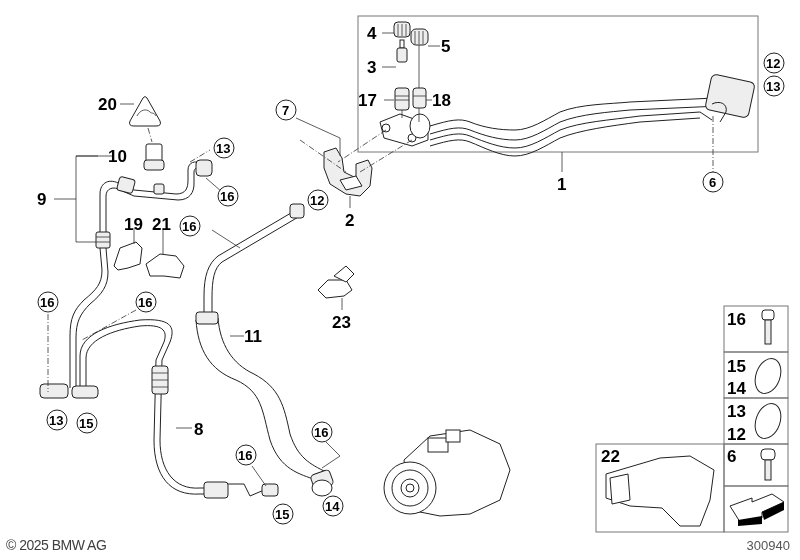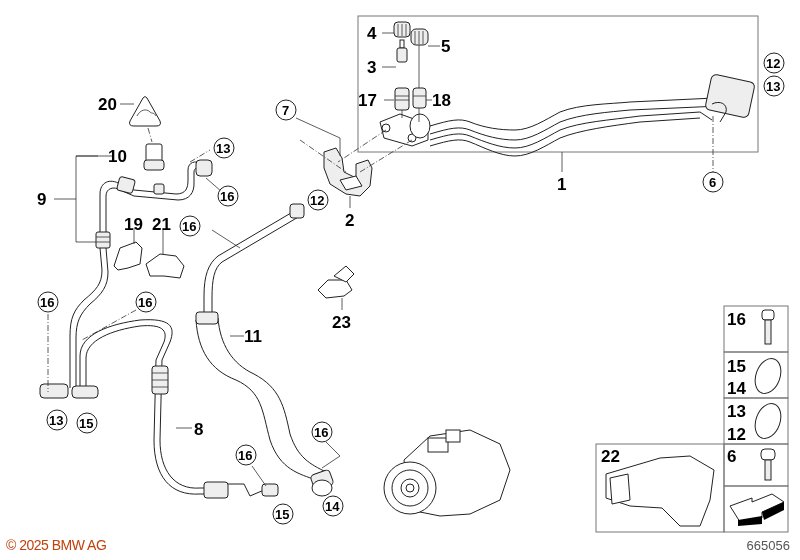--- a/index.html
+++ b/index.html
@@ -7,21 +7,21 @@
          font-family: "Liberation Sans", sans-serif; color: #000; }
   svg.diagram { position: absolute; left: 0; top: 0; width: 800px; height: 560px; }
   .lbl { font-family: "Liberation Sans", sans-serif; font-weight: bold; font-size: 17px; fill: #000; }
   .clbl { font-family: "Liberation Sans", sans-serif; font-weight: bold; font-size: 13px; fill: #000; }
   .pipe { fill: none; stroke: #222; stroke-width: 1; }
   .lead { fill: none; stroke: #333; stroke-width: 0.8; }
   .dash { fill: none; stroke: #333; stroke-width: 0.8; stroke-dasharray: 6 2 1 2; }
   .part { fill: #fff; stroke: #222; stroke-width: 1; }
   .partg { fill: #eee; stroke: #222; stroke-width: 1; }
   .box { fill: none; stroke: #777; stroke-width: 1; }
-  .footer-left { position: absolute; left: 6px; top: 537px; font-size: 14px; color: #c2410c;
+  .footer-left { position: absolute; left: 6px; top: 537px; font-size: 14px; color: #404040;
                  letter-spacing: -0.5px; }
   .footer-right { position: absolute; right: 10px; top: 538px; font-size: 13px; color: #555; }
 </style>
 </head>
 <body>
 
 <svg class="diagram" viewBox="0 0 800 560">
 
   <rect class="box" x="358" y="16" width="400" height="136"></rect>
 
@@ -317,13 +317,13 @@
   <text class="lbl" x="727" y="325">16</text>
   <text class="lbl" x="727" y="372">15</text>
   <text class="lbl" x="727" y="394">14</text>
   <text class="lbl" x="727" y="417">13</text>
   <text class="lbl" x="727" y="440">12</text>
   <text class="lbl" x="727" y="462">6</text>
   <text class="lbl" x="601" y="462">22</text>
 </svg>
 
 <div class="footer-left">© 2025 BMW AG</div>
-<div class="footer-right">665056</div>
+<div class="footer-right">300940</div>
 
 </body></html>

